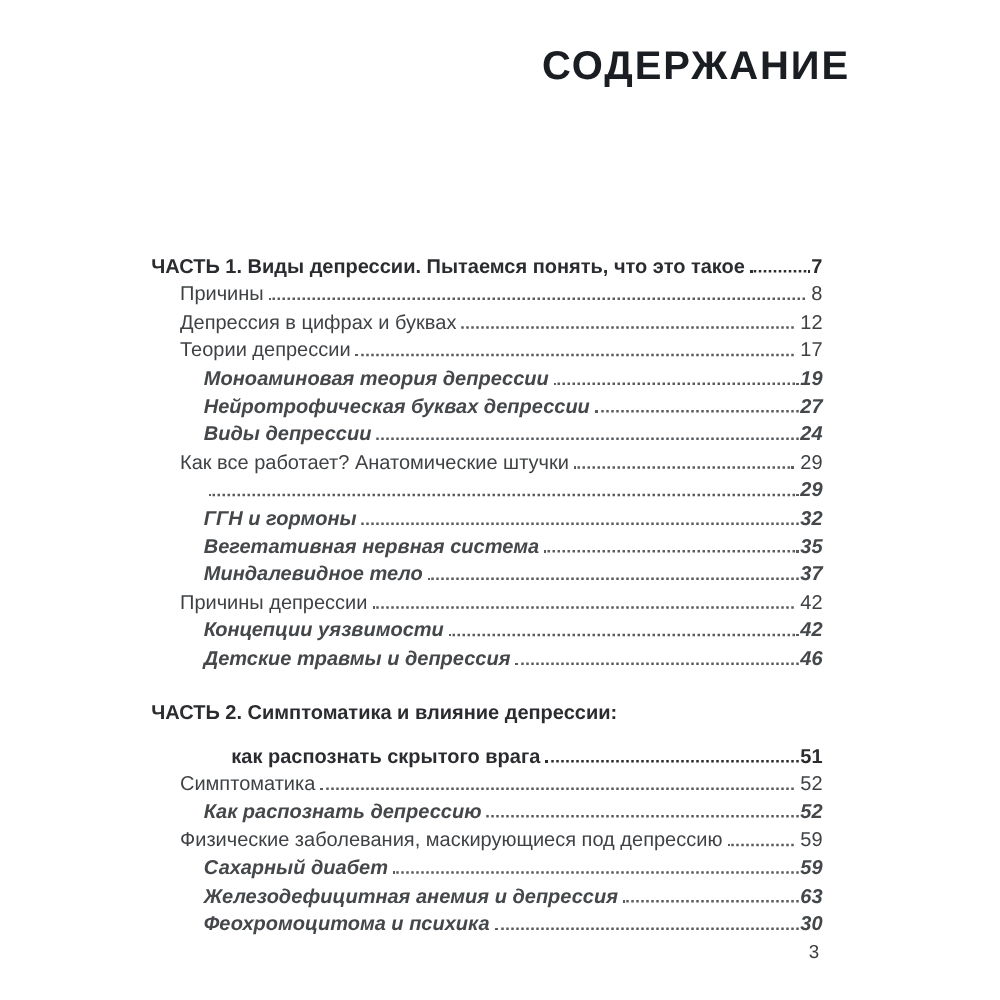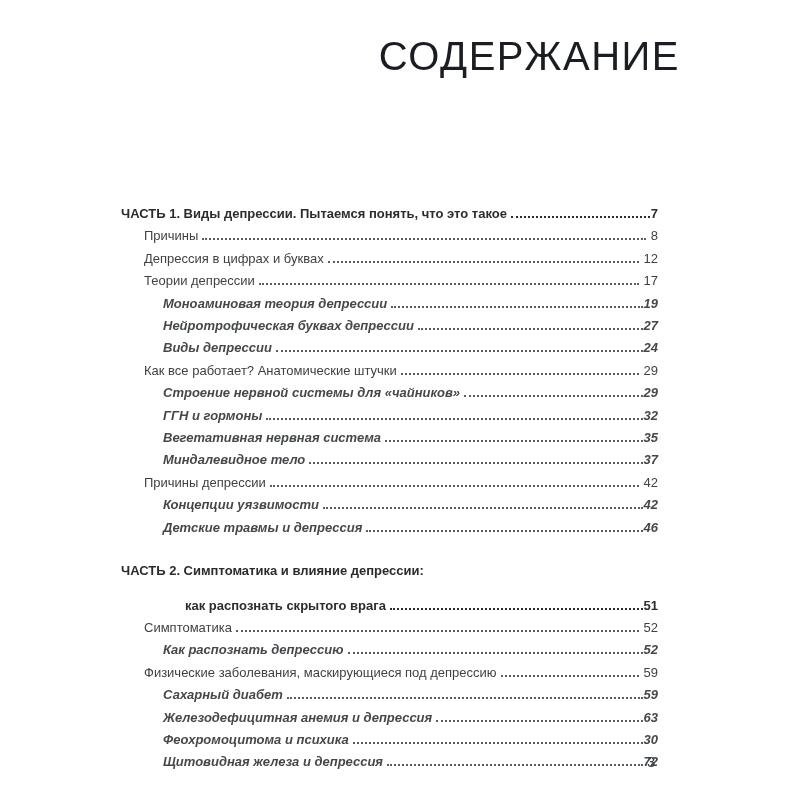--- a/index.html
+++ b/index.html
@@ -13,39 +13,39 @@
     height: 800px;
     background: #ffffff;
     font-family: "Liberation Sans", sans-serif;
     overflow: hidden;
   }
   .doc-title {
     position: absolute;
     top: 36px;
     right: 120px;
     margin: 0;
-    font-size: 40px;
+    font-size: 32px;
     line-height: 1;
-    font-weight: 400;
+    font-weight: 700;
     letter-spacing: 1.5px;
     color: #1a1d22;
     font-family: "Liberation Sans", sans-serif;
   }
   .toc {
     position: absolute;
     left: 121px;
     top: 203px;
     width: 537px;
   }
   .toc-section { }
   .toc-section.gap { margin-top: 21px; }
   .row {
     display: flex;
     align-items: baseline;
-    font-size: 13px;
+    font-size: 16px;
     line-height: 22.4px;
     color: #3f4245;
   }
   .row.heading {
     font-weight: 700;
     color: #2a2c2f;
   }
   .row .label { white-space: nowrap; }
   .h-indent { padding-left: 64px; margin-top: 12px; }
   .lvl1 { padding-left: 23px; }
@@ -113,21 +113,20 @@
           <span class="label">Виды депрессии</span>
           <span class="dots"></span>
           <span class="pagenum">24</span>
         </div>
         <div class="row lvl1">
           <span class="label">Как все работает? Анатомические штучки</span>
           <span class="dots gap-after"></span>
           <span class="pagenum">29</span>
         </div>
         <div class="row lvl2 italic">
-          <span class="label">Строение нервной системы для «чайников»</span>
           <span class="dots"></span>
           <span class="pagenum">29</span>
         </div>
         <div class="row lvl2 italic">
           <span class="label">ГГН и гормоны</span>
           <span class="dots"></span>
           <span class="pagenum">32</span>
         </div>
         <div class="row lvl2 italic">
           <span class="label">Вегетативная нервная система</span>
@@ -186,22 +185,17 @@
         </div>
         <div class="row lvl2 italic">
           <span class="label">Железодефицитная анемия и депрессия</span>
           <span class="dots"></span>
           <span class="pagenum">63</span>
         </div>
         <div class="row lvl2 italic">
           <span class="label">Феохромоцитома и психика</span>
           <span class="dots"></span>
           <span class="pagenum">30</span>
-        </div>
-        <div class="row lvl2 italic">
-          <span class="label">Щитовидная железа и депрессия</span>
-          <span class="dots"></span>
-          <span class="pagenum">72</span>
         </div>
       </div>
     </div>
   <div class="folio">3</div>
 </div>
 
 </body></html>

